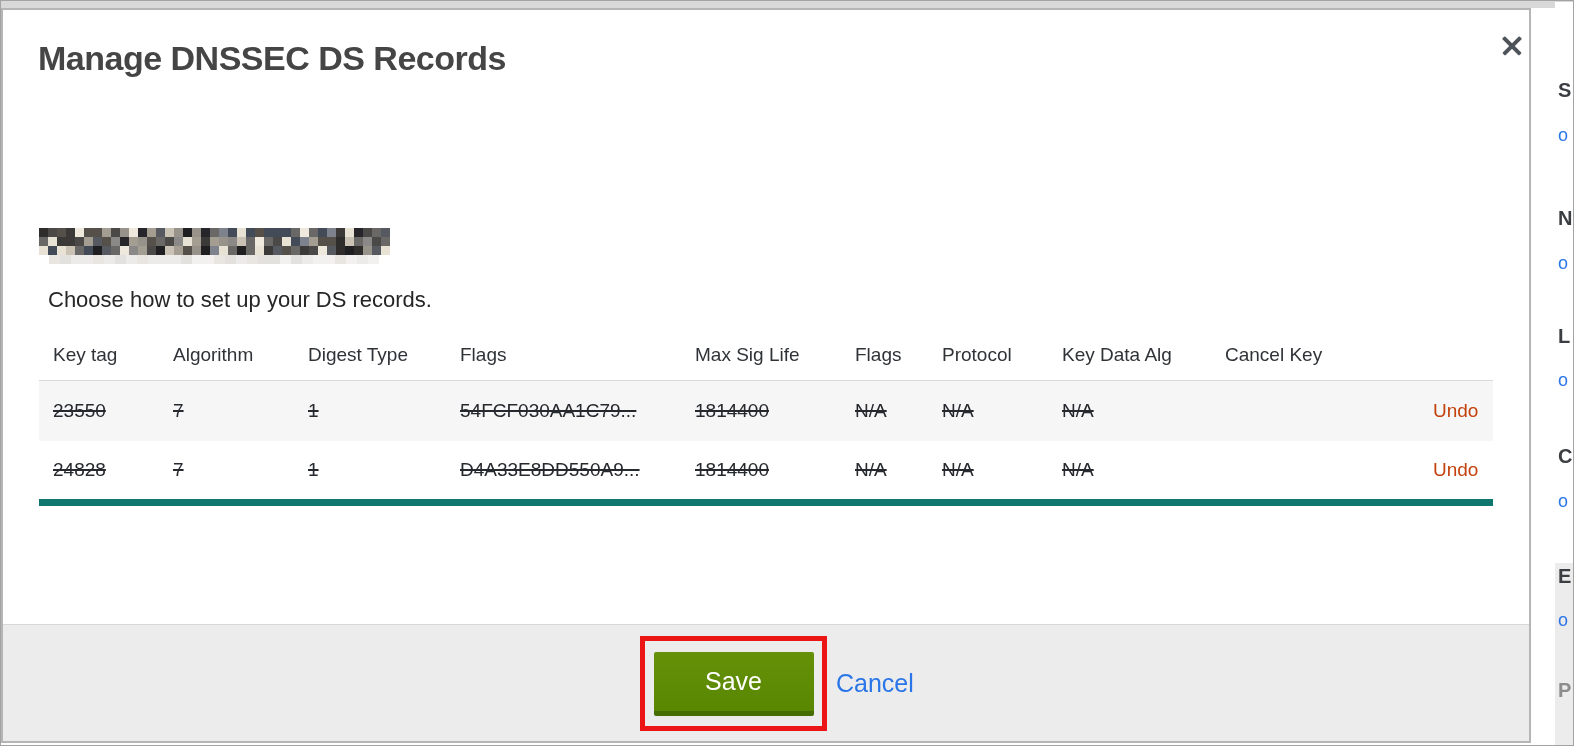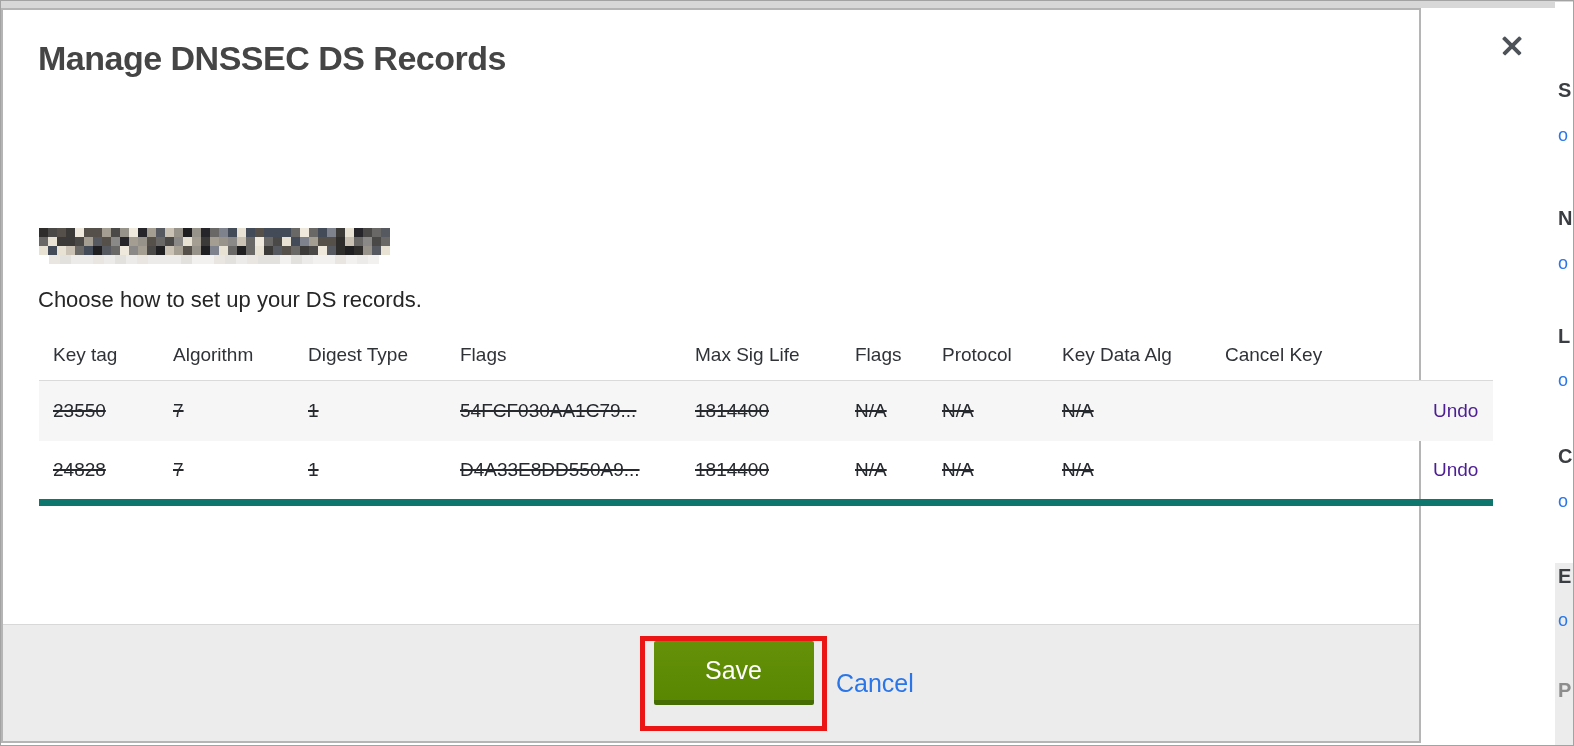--- a/index.html
+++ b/index.html
@@ -14,21 +14,21 @@
 
   
   .bg-strip { position:absolute; left:1554px; top:1px; width:19px; height:744px; background:#fff; overflow:hidden; }
   .strip-lower { position:absolute; left:0; right:0; top:561px; bottom:0; background:#ececec; }
   .frag { position:absolute; left:3px; font-size:20px; font-weight:bold; color:#3a3d41; line-height:1; }
   .frag-blue { color:#2a76e8; font-weight:400; font-size:18px; }
   .frag-gray { color:#8d8d8d; }
 
   
   .modal {
-    position:absolute; left:0; top:7px; width:1420px; height:735px;
+    position:absolute; left:0; top:7px; width:1530px; height:735px;
     background:#fff; border:2px solid #b5b5b5;
   }
   .modal-title {
     position:absolute; left:35px; top:26px;
     font-size:34px; line-height:44px; color:#454545; letter-spacing:-0.5px;
   }
   .close-btn { position:absolute; left:1494px; top:20px; width:30px; height:30px; cursor:pointer; }
   .x-icon { position:absolute; left:3px; top:3px; width:24px; height:24px; }
   .x-icon::before, .x-icon::after {
     content:""; position:absolute; left:0; top:10.5px; width:24px; height:3.5px;
@@ -37,50 +37,50 @@
   .x-icon::before { transform:rotate(45deg); }
   .x-icon::after  { transform:rotate(-45deg); }
 
   
   .redacted { position:absolute; left:36px; top:218px; width:355px; }
   .mosaic { width:351px; height:27px; font-size:0; line-height:0; overflow:hidden; }
   .mcell { display:inline-block; width:9px; height:9px; }
   .mosaic-shadow { width:330px; height:9px; margin-left:10px; font-size:0; line-height:0; overflow:hidden; }
   .scell { display:inline-block; width:11px; height:9px; }
 
-  .intro { position:absolute; left:35px; top:277px; font-size:22px; line-height:26px; color:#262626; }
+  .intro { position:absolute; left:45px; top:277px; font-size:22px; line-height:26px; color:#262626; }
 
   
   .ds-table { position:absolute; left:36px; top:321px; width:1454px; border-collapse:collapse; table-layout:fixed; }
   .ds-table th {
     height:49px; text-align:left; vertical-align:middle; padding-left:14px;
     font-size:19px; font-weight:400; color:#2f3338; border-bottom:1px solid #dadada;
   }
   .ds-table td { height:61px; vertical-align:middle; padding-left:14px; font-size:19px; color:#26292e; }
   .row-odd td { background:#f6f6f6; }
   .row-last td { border-bottom:7px solid #0f766e; }
   .struck { text-decoration:line-through; text-decoration-thickness:2px; }
   .cell-action { text-align:right; padding-right:16px !important; }
-  .undo-link { color:#4c1d95; text-decoration:none; cursor:pointer;margin-top:32px; }
+  .undo-link { color:#c2410c; text-decoration:none; cursor:pointer;margin-top:32px; }
 
   .add-btn {
     position:absolute; left:36px; top:505px; height:44px; padding:0 25px;
     background:#fff; border:2px solid #6e9b16; color:#769f1c;
     font-family:"Liberation Sans", sans-serif; font-size:20px; line-height:40px; cursor:pointer;
   }
 
   
   .modal-footer {
     position:absolute; left:0; right:0; bottom:0; height:117px;
     background:#ececec; border-top:1px solid #d8d8d8;
   }
   .action-row { position:absolute; left:637px; top:626px; height:95px; display:flex; align-items:center; }
   .annotation-box {
     width:187px; height:95px; border:5px solid #ec1515;
-    display:flex; align-items:flex-start; justify-content:center; background:transparent;
+    display:flex; align-items:center; justify-content:center; background:transparent;
   }
   .save-btn {
     width:160px; height:64px; border:0; border-bottom:5px solid #456d04; border-radius:2px;
     background:linear-gradient(#649108, #5a8702); color:#fff;
     font-family:"Liberation Sans", sans-serif; font-size:25px; font-weight:500; cursor:pointer;
   }
   .cancel-link { margin-left:9px; font-size:25px; color:#2a76e8; text-decoration:none; cursor:pointer;text-align:center; }
 </style>
 </head>
 <body>

